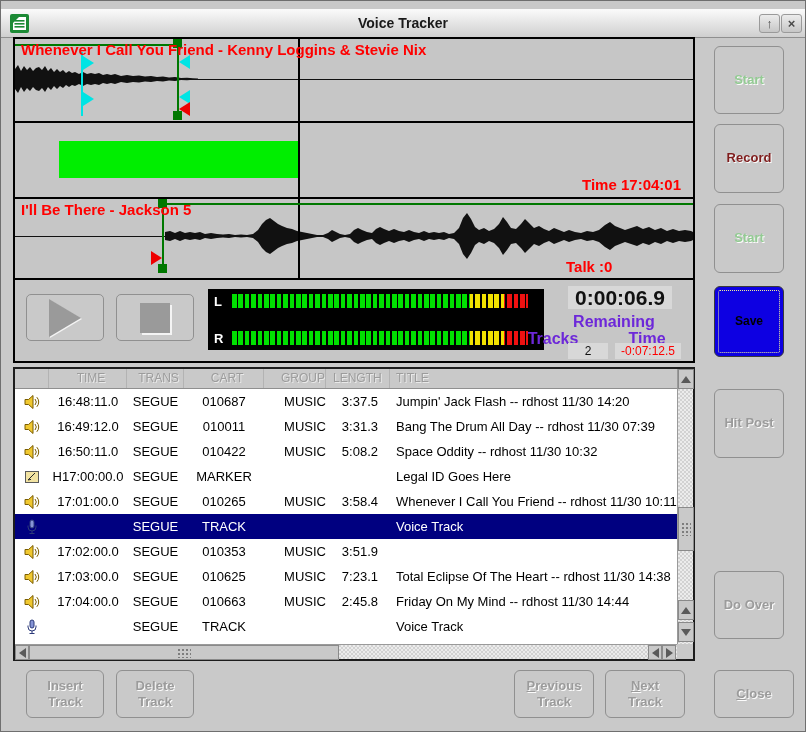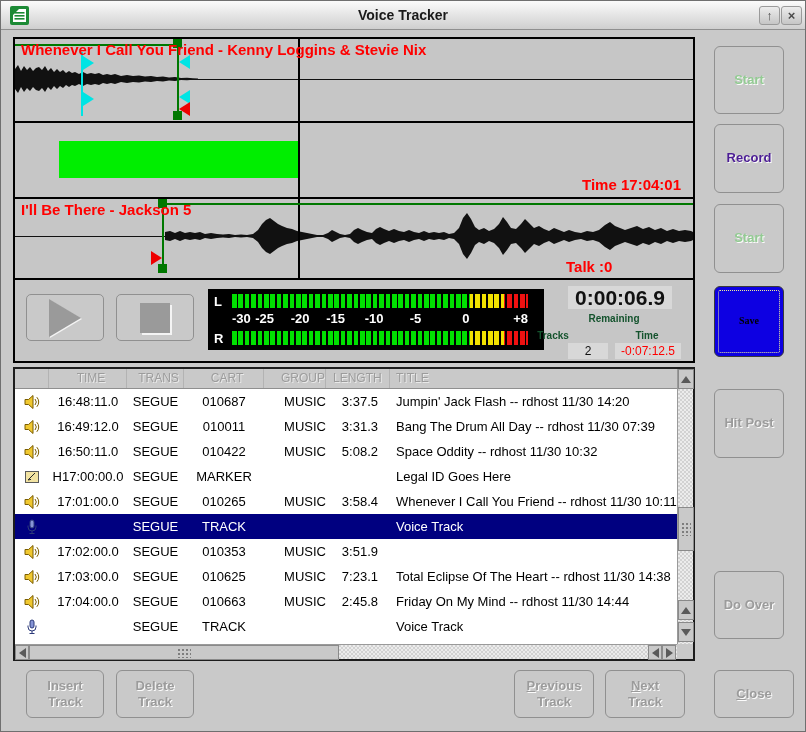--- a/index.html
+++ b/index.html
@@ -3,21 +3,21 @@
 <meta charset="utf-8">
 <style>
   html,body{margin:0;padding:0;background:#9e9e9e;}
   *{box-sizing:border-box;}
   .window{
     position:relative;width:806px;height:732px;
     background:#c9c9c9;border:1px solid #6f6f6f;
     font-family:"Liberation Sans", sans-serif;overflow:hidden;
   }
   
-  .titlebar{position:absolute;left:0;top:0;width:100%;height:29px;
+  .titlebar{position:absolute;left:0;top:8px;width:100%;height:29px;
     background:linear-gradient(#fbfbfb,#cfcfcf);border-bottom:1px solid #8f8f8f;}
   .app-icon{position:absolute;left:8px;top:4px;width:21px;height:21px;}
   .win-title{position:absolute;left:0;top:0;width:100%;height:29px;line-height:29px;
     text-align:center;font-weight:bold;font-size:14px;color:#1a1a1a;}
   .win-btn{position:absolute;top:5px;width:21px;height:19px;border:1px solid #9a9a9a;
     border-radius:3px;background:linear-gradient(#ececec,#c6c6c6);
     color:#4a4a4a;font-size:13px;font-weight:bold;text-align:center;line-height:17px;}
   .win-btn.max{right:25px;}
   .win-btn.close{right:3px;}
   
@@ -59,32 +59,32 @@
   .vu-led{position:absolute;left:24px;width:296px;height:14px;
     background-image:
       repeating-linear-gradient(90deg, rgba(0,0,0,0) 0px, rgba(0,0,0,0) 4.6px, #000 4.6px, #000 6.4px),
       linear-gradient(90deg,#00e000 0%,#00e000 80.5%,#f2e200 80.5%,#f2e200 92%,#ee1111 92%,#ee1111 100%);}
   .vu-scale{position:absolute;left:24px;top:21px;width:296px;height:19px;}
   .vu-num{position:absolute;top:1px;color:#fff;font-weight:bold;font-size:13px;transform:translateX(-50%);}
   .vu-num.first{transform:none;}
   .vu-num.last{transform:translateX(-100%);}
   .timer{position:absolute;left:553px;top:6px;width:104px;height:23px;background:#d8d8d8;
     font-size:21px;font-weight:bold;color:#111;text-align:center;line-height:23px;}
-  .small-lab{position:absolute;font-size:10px;font-weight:bold;color:#14532d;text-align:center;}
+  .small-lab{position:absolute;font-size:16px;font-weight:bold;color:#6d28d9;text-align:center;}
   .val-box{position:absolute;top:63px;height:16px;background:#d8d8d8;font-size:12px;
     text-align:center;line-height:16px;color:#111;}
   .val-box.red{color:#ff0000;}
   
   .btn{position:absolute;border:1px solid #909090;border-radius:6px;background:#c9c9c9;
     font-size:13px;font-weight:bold;color:#9b9b9b;text-shadow:1px 1px 0 rgba(255,255,255,.95);
     display:flex;flex-direction:column;align-items:center;justify-content:center;line-height:1.25;text-align:center;}
   .btn.green{color:#93cb93;}
-  .btn.red{color:#4c1d95;}
+  .btn.red{color:#7f1d1d;}
   .btn.save{background:#0d00e2;color:#000;text-shadow:none;border-color:#3a3a3a;
-    outline:1px dotted #efef9a;outline-offset:-5px;font-size:10px;font-family:Liberation Serif, serif;}
+    outline:1px dotted #efef9a;outline-offset:-5px;font-size:12px;}
   .rc{left:713px;width:70px;}
   
   .table{position:absolute;left:12px;top:366px;width:682px;height:294px;
     border:2px solid #1c1c1c;background:#fff;}
   .thead{position:absolute;left:0;top:0;width:662px;height:20px;background:#c9c9c9;
     border-bottom:1px solid #8f8f8f;display:flex;}
   .hcell{font-size:12px;color:#9c9c9c;text-shadow:1px 1px 0 #e9e9e9;line-height:19px;
     border-right:1px solid #b3b3b3;padding-left:7px;text-align:left;overflow:hidden;white-space:nowrap;}
   .tbody{position:absolute;left:0;top:20px;width:662px;height:255px;background:#fff;overflow:hidden;}
   .trow{display:flex;height:25px;color:#000;background:#fff;}
@@ -182,30 +182,20 @@
     <div class="controls">
       <div class="tbtn play-btn">
         <div class="play-glyph"></div>
       </div>
       <div class="tbtn stop-btn">
         <div class="stop-glyph"></div>
       </div>
       <div class="vu">
         <div class="vu-ch" style="top:5px;">L</div>
         <div class="vu-led" style="top:5px;"></div>
-        <div class="vu-scale">
-            <span class="vu-num first" style="left: 0%;">-30</span>
-            <span class="vu-num" style="left: 11%;">-25</span>
-            <span class="vu-num" style="left: 23%;">-20</span>
-            <span class="vu-num" style="left: 35%;">-15</span>
-            <span class="vu-num" style="left: 48%;">-10</span>
-            <span class="vu-num" style="left: 62%;">-5</span>
-            <span class="vu-num" style="left: 79%;">0</span>
-            <span class="vu-num last" style="left: 100%;">+8</span>
-          </div>
         <div class="vu-ch" style="top:42px;">R</div>
         <div class="vu-led" style="top:42px;"></div>
       </div>
       <div class="timer">0:00:06.9</div>
       <div class="small-lab" style="left:539px;top:33px;width:120px;">Remaining</div>
       <div class="small-lab" style="left:488px;top:50px;width:100px;">Tracks</div>
       <div class="small-lab" style="left:592px;top:50px;width:80px;">Time</div>
       <div class="val-box" style="left:553px;width:40px;">2</div>
       <div class="val-box red" style="left:600px;width:66px;">-0:07:12.5</div>
     </div>

